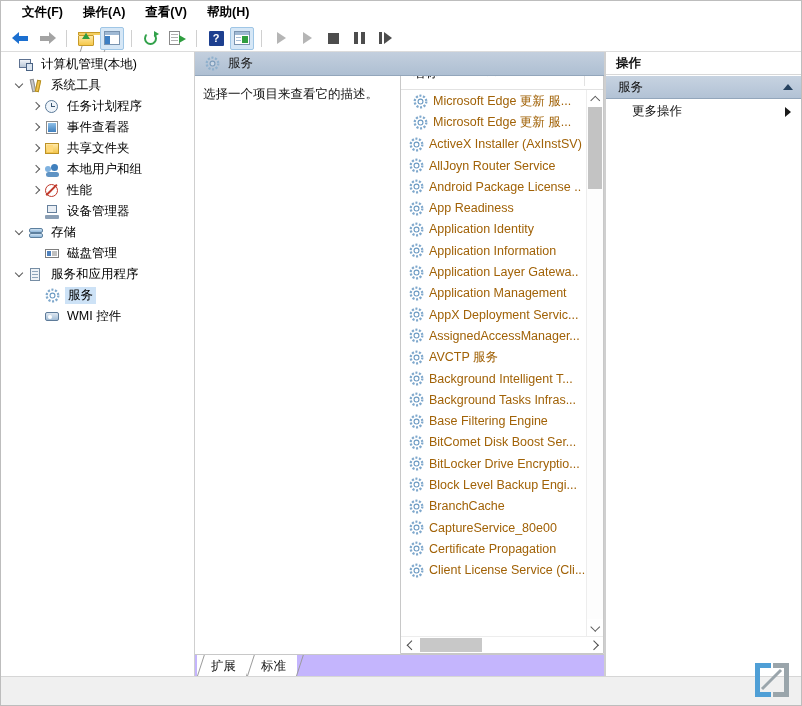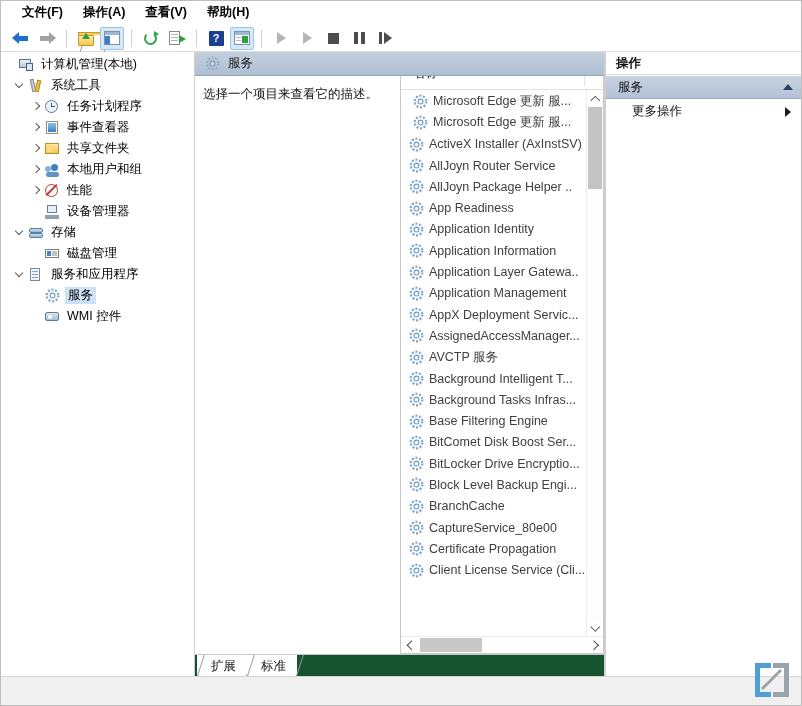--- a/index.html
+++ b/index.html
@@ -295,21 +295,21 @@
   }
   .col-resize { position:absolute; right:18px; top:3px; bottom:3px; width:1px; background:#e2e2e2; }
   .list-scroll {
     flex: 1 1 auto; position: relative; overflow: hidden;
     display: flex;
   }
   .list-items { flex:1 1 auto; padding-top: 1px; overflow: hidden; }
   .svc-row {
     height: 21.3px; display: flex; align-items: center;
     padding-left: 8px; gap: 5px;
-    font-size: 12.5px; color: #404040; white-space: nowrap;
+    font-size: 12.5px; color: #a16207; white-space: nowrap;
   }
   .svc-row.indent { padding-left: 12px; }
   .gear { width: 15px; height: 15px; flex: 0 0 15px; }
 
   
   .vscroll {
     width: 17px; flex: 0 0 17px;
     background: #ffffff;
     border-left: 1px solid #ededed;
     display: flex; flex-direction: column;
@@ -344,21 +344,21 @@
   }
   .hsb-ch.left:before { transform: rotate(-45deg); }
   .hsb-ch.right:before { transform: rotate(135deg); left:0px; }
   .hsb-track { flex:1 1 auto; height:17px; position:relative; background:#ffffff; }
   .hsb-thumb { position:absolute; left:2px; top:1px; height:14px; width:62px; background:#c8c8c8; }
 
   
   .tabstrip {
     height: 22px; flex: 0 0 22px;
     display: flex; align-items: center;
-    background: #14532d;
+    background: #c4b5fd;
     border-top: 1px solid #c8c8c8;
     padding-left: 2px;
     position: relative;
   }
   .tab {
     height: 21px; position: relative;
     padding: 2px 11px 0 14px;
     font-size: 12.5px; color: #111;
     display: flex; align-items: center;
     background: #ffffff;
@@ -737,21 +737,21 @@
                       <circle cx="8" cy="8" r="6.2" fill="none" stroke="#7fa8cc" stroke-width="2.4" stroke-dasharray="2.2 1.7"></circle>
                       <circle cx="8" cy="8" r="2.6" fill="#fff" stroke="#6d9bc3" stroke-width="1.2"></circle>
                     </svg></span>
                   <span>AllJoyn Router Service</span>
                 </div>
               <div class="svc-row">
                   <span class="gear"><svg width="15" height="15" viewBox="0 0 16 16">
                       <circle cx="8" cy="8" r="6.2" fill="none" stroke="#7fa8cc" stroke-width="2.4" stroke-dasharray="2.2 1.7"></circle>
                       <circle cx="8" cy="8" r="2.6" fill="#fff" stroke="#6d9bc3" stroke-width="1.2"></circle>
                     </svg></span>
-                  <span>AllJoyn Package Helper ..</span>
+                  <span>Android Package License ..</span>
                 </div>
               <div class="svc-row">
                   <span class="gear"><svg width="15" height="15" viewBox="0 0 16 16">
                       <circle cx="8" cy="8" r="6.2" fill="none" stroke="#7fa8cc" stroke-width="2.4" stroke-dasharray="2.2 1.7"></circle>
                       <circle cx="8" cy="8" r="2.6" fill="#fff" stroke="#6d9bc3" stroke-width="1.2"></circle>
                     </svg></span>
                   <span>App Readiness</span>
                 </div>
               <div class="svc-row">
                   <span class="gear"><svg width="15" height="15" viewBox="0 0 16 16">

